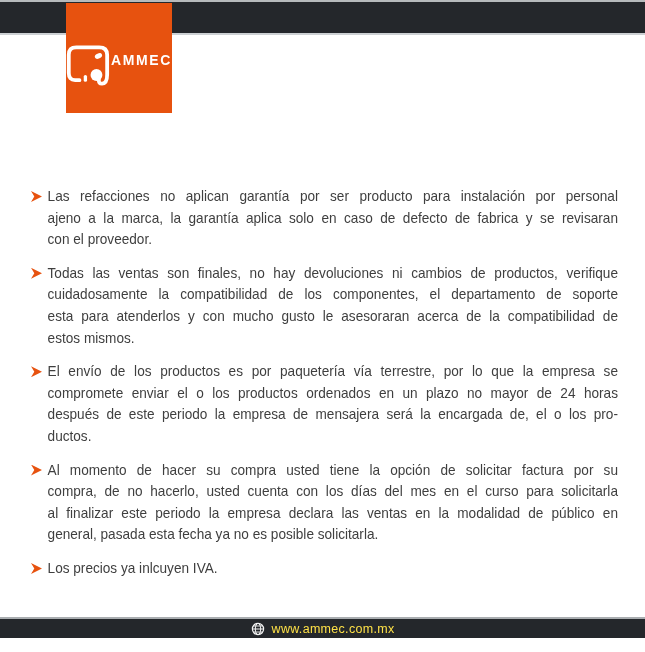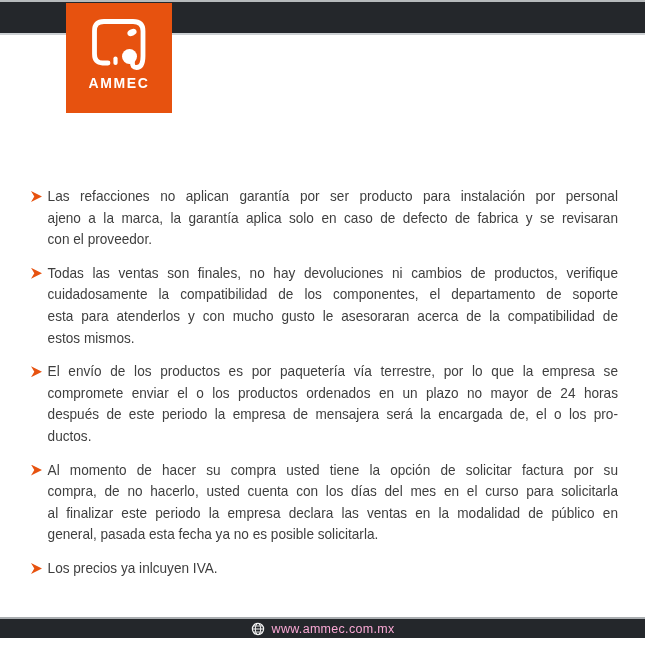--- a/index.html
+++ b/index.html
@@ -9,27 +9,27 @@
   }
   
   .hairline{position:absolute;left:0;right:0;}
   .hl-top{top:0;height:2px;background:#b6babc;}
   .topbar{position:absolute;top:2px;left:0;right:0;height:31px;background:var(--bar-dark,#24272b);}
   .hl-under{top:33px;height:2px;background:#ccd0d3;}
   .hl-footer{top:617px;height:2px;background:#a9adb0;}
   .footerbar{
     position:absolute;left:0;right:0;top:619px;height:19px;background:var(--bar-dark,#24272b);
     display:flex;align-items:center;justify-content:center;gap:7px;
-    color:#f9a8d4;font-size:12.5px;letter-spacing:.3px;
+    color:#fde047;font-size:12.5px;letter-spacing:.3px;
   }
   
   .logo{
     position:absolute;left:66px;top:3px;width:106px;height:110px;
     background:var(--accent-orange,#e7520f);
-    display:flex;flex-direction:column;align-items:center;
+    display:flex;align-items:center;
   }
   .elephant{margin-top:15px;}
   .wordmark{color:#fff;font-weight:bold;font-size:14px;letter-spacing:1.6px;margin-top:4px;}
   
   .title{
     position:absolute;top:140px;left:0;right:0;margin:0;text-align:center;
     font-size:15px;font-weight:bold;color:#1f1f1f;letter-spacing:.2px;
   }
   
   .content{

